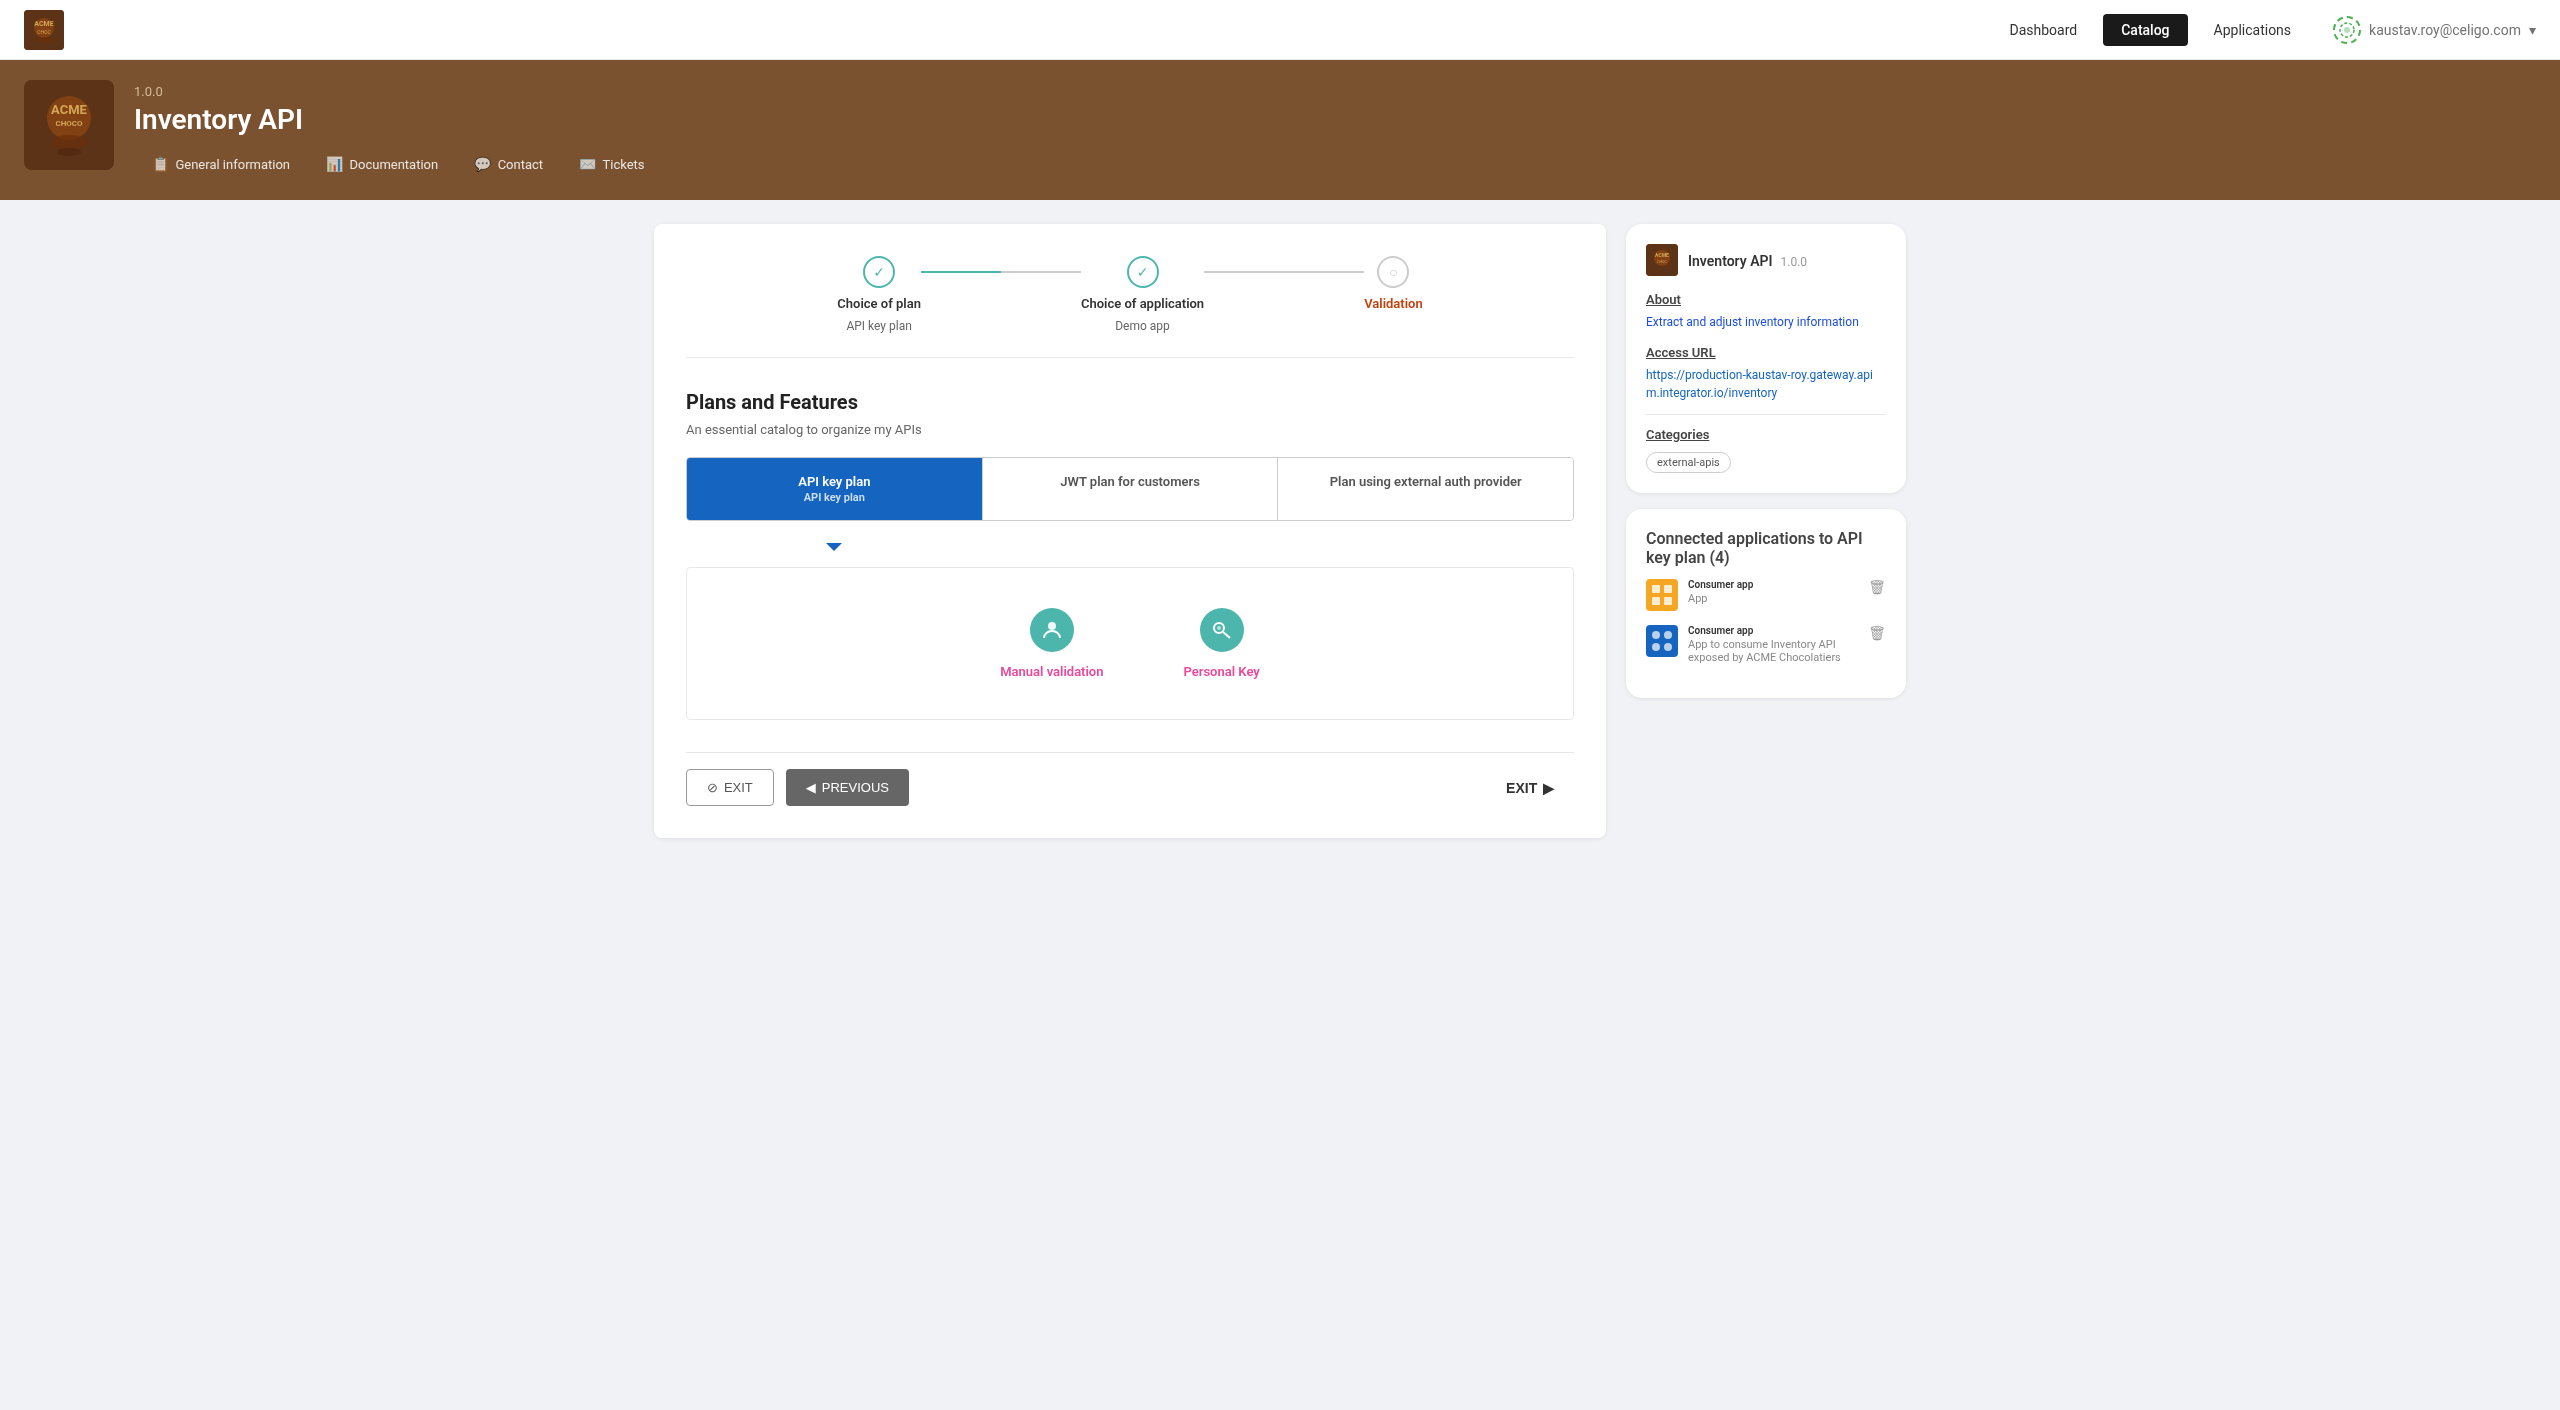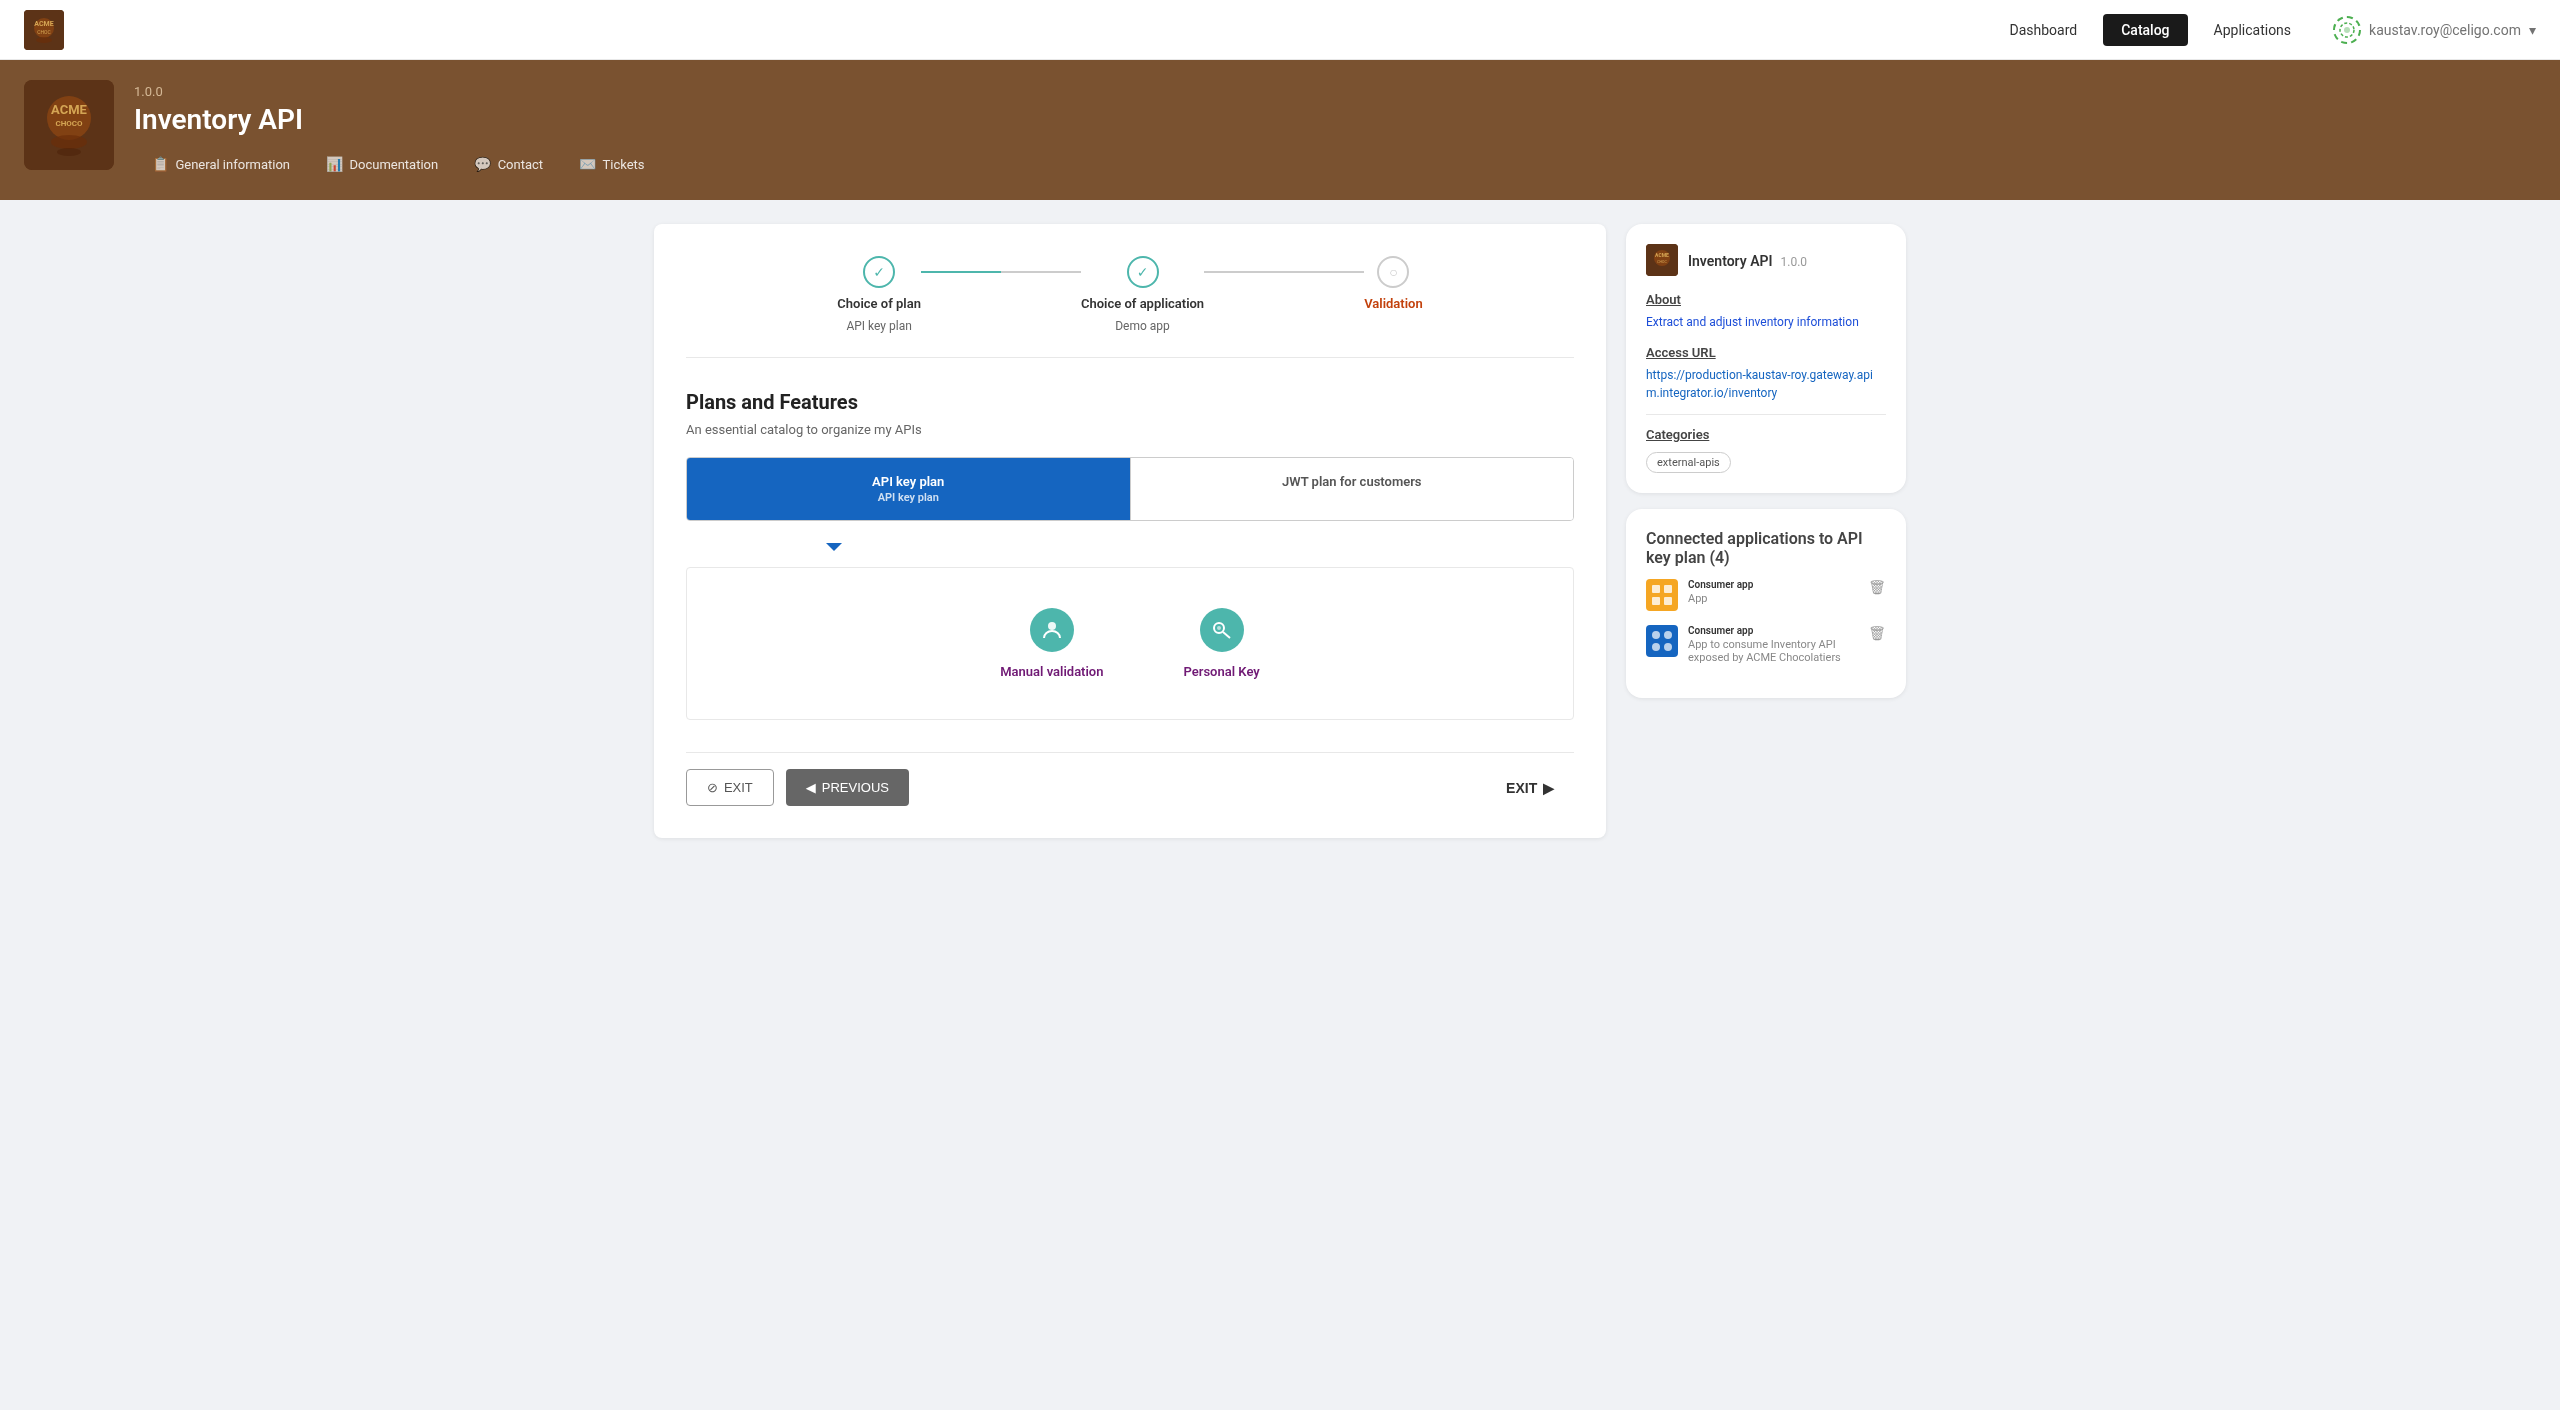--- a/index.html
+++ b/index.html
@@ -209,21 +209,21 @@
     }
     .feature-icon {
       width: 44px;
       height: 44px;
       border-radius: 50%;
       background: #4db6ac;
       display: flex; align-items: center; justify-content: center;
       color: #fff;
       font-size: 18px;
     }
-    .feature-label { font-size: 13px; font-weight: 600; color: #701a75; }
+    .feature-label { font-size: 13px; font-weight: 600; color: #ec4899; }
 
     
     .bottom-actions {
       display: flex;
       align-items: center;
       justify-content: space-between;
       padding-top: 16px;
       border-top: 1px solid #e8e8e8;
     }
     .action-left { display: flex; gap: 12px; }
@@ -436,20 +436,23 @@
       <div class="plans-subtitle">An essential catalog to organize my APIs</div>
 
       <div class="plans-tabs">
         <div class="plan-tab active">
           <div class="plan-tab-name">API key plan</div>
           <div class="plan-tab-sub">API key plan</div>
         </div>
         <div class="plan-tab">
           <div class="plan-tab-name">JWT plan for customers</div>
         </div>
+        <div class="plan-tab">
+          <div class="plan-tab-name">Plan using external auth provider</div>
+        </div>
       </div>
 
       <div style="display:flex; margin-top:-1px; margin-bottom:16px;">
         <div style="flex:1; display:flex; justify-content:center;">
           <div class="plan-tab-active-indicator"></div>
         </div>
         <div style="flex:1;"></div>
         <div style="flex:1;"></div>
       </div>
 

